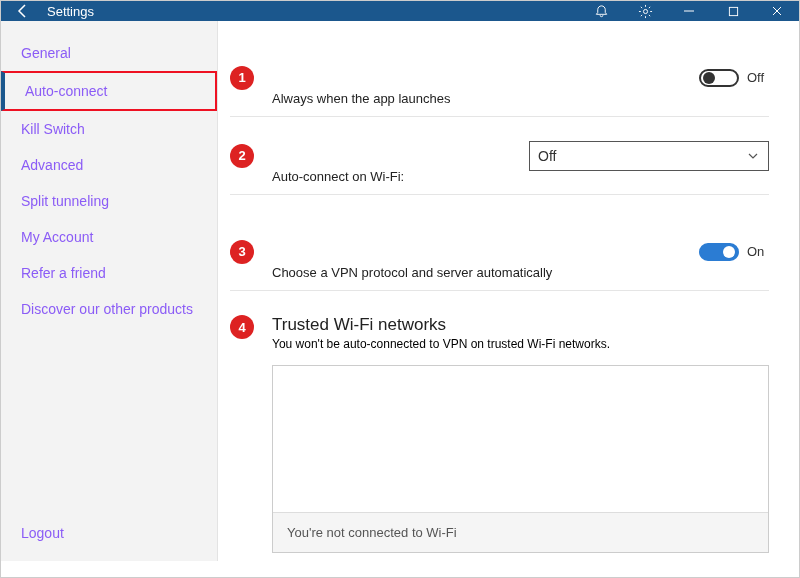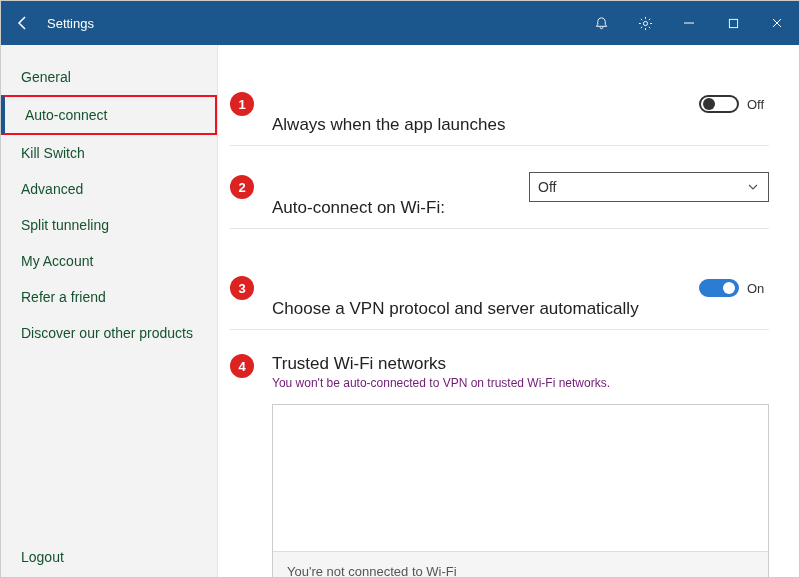--- a/index.html
+++ b/index.html
@@ -7,21 +7,21 @@
     font-family: "Segoe UI", Tahoma, sans-serif;
     font-size: 14px;
     color: #333;
     background: #fff;
     width: 800px;
     height: 578px;
     overflow: hidden;
     border: 1px solid #ccc;
   }
   .titlebar {
-    height: 44px;
+    height: 20px;
     background: #1b578d;
     color: #fff;
     display: flex;
     align-items: center;
     padding-left: 6px;
   }
   .titlebar .back {
     width: 32px; height: 36px;
     display:flex;align-items:center;justify-content:center;
     cursor:pointer;
@@ -37,21 +37,21 @@
   .sidebar {
     width: 217px;
     background: #f3f3f3;
     border-right: 1px solid #e3e3e3;
     display:flex; flex-direction:column;
     padding-top: 14px;
   }
   .sidebar-item {
     padding: 10px 20px;
     font-size: 14px;
-    color: #14532d;
+    color: #8b5cf6;
     cursor:pointer;
   }
   .sidebar-item.active {
     font-weight: normal;
     border: 2px solid #e12;
     border-left: 4px solid #1b578d;
     position: relative;
   }
   .sidebar-bottom { margin-top:auto; padding-bottom: 10px; }
   .content {
@@ -68,21 +68,21 @@
   .callout {
     width: 24px; height:24px;
     background:#d22;
     border-radius:50%;
     color:#fff;
     display:flex;align-items:center;justify-content:center;
     font-size:13px; font-weight:bold;
     margin-right: 18px;
     flex-shrink:0;
   }
-  .row-label { font-size: 17px; color:#222; flex:1;margin-top:42px; }
+  .row-label { font-size: 13px; color:#222; flex:1;margin-top:42px; }
   .pill-toggle {
     width: 40px; height:18px; border:2px solid #333; border-radius: 12px;
     position:relative; display:inline-block; margin-right:8px;
     background:#fff;
   }
   .pill-toggle .knob {
     width:12px;height:12px;border-radius:50%;background:#333;
     position:absolute; top:1px; left:2px;
   }
   .pill-toggle.on { border-color:#2b7cd3; background:#2b7cd3; }
@@ -92,21 +92,21 @@
   .select {
     width: 240px; height:30px;
     border:1px solid #555;
     display:flex; align-items:center;
     padding: 0 8px;
     justify-content:space-between;
     cursor:pointer;
     font-size:14px;
   }
   .section-title { font-size:17px; color:#222; }
-  .section-sub { font-size:12px; color:#701a75; margin-top:2px;}
+  .section-sub { font-size:12px; color:#000000; margin-top:2px;}
   .trusted-block { margin-top:2px; padding-left:42px; }
   .trusted-box {
     margin-top:14px;
     height: 188px;
     border:1px solid #ccc;
     display:flex; flex-direction:column;
   }
   .trusted-box .empty { flex:1; }
   .trusted-box .footer {
     border-top:1px solid #ddd;

